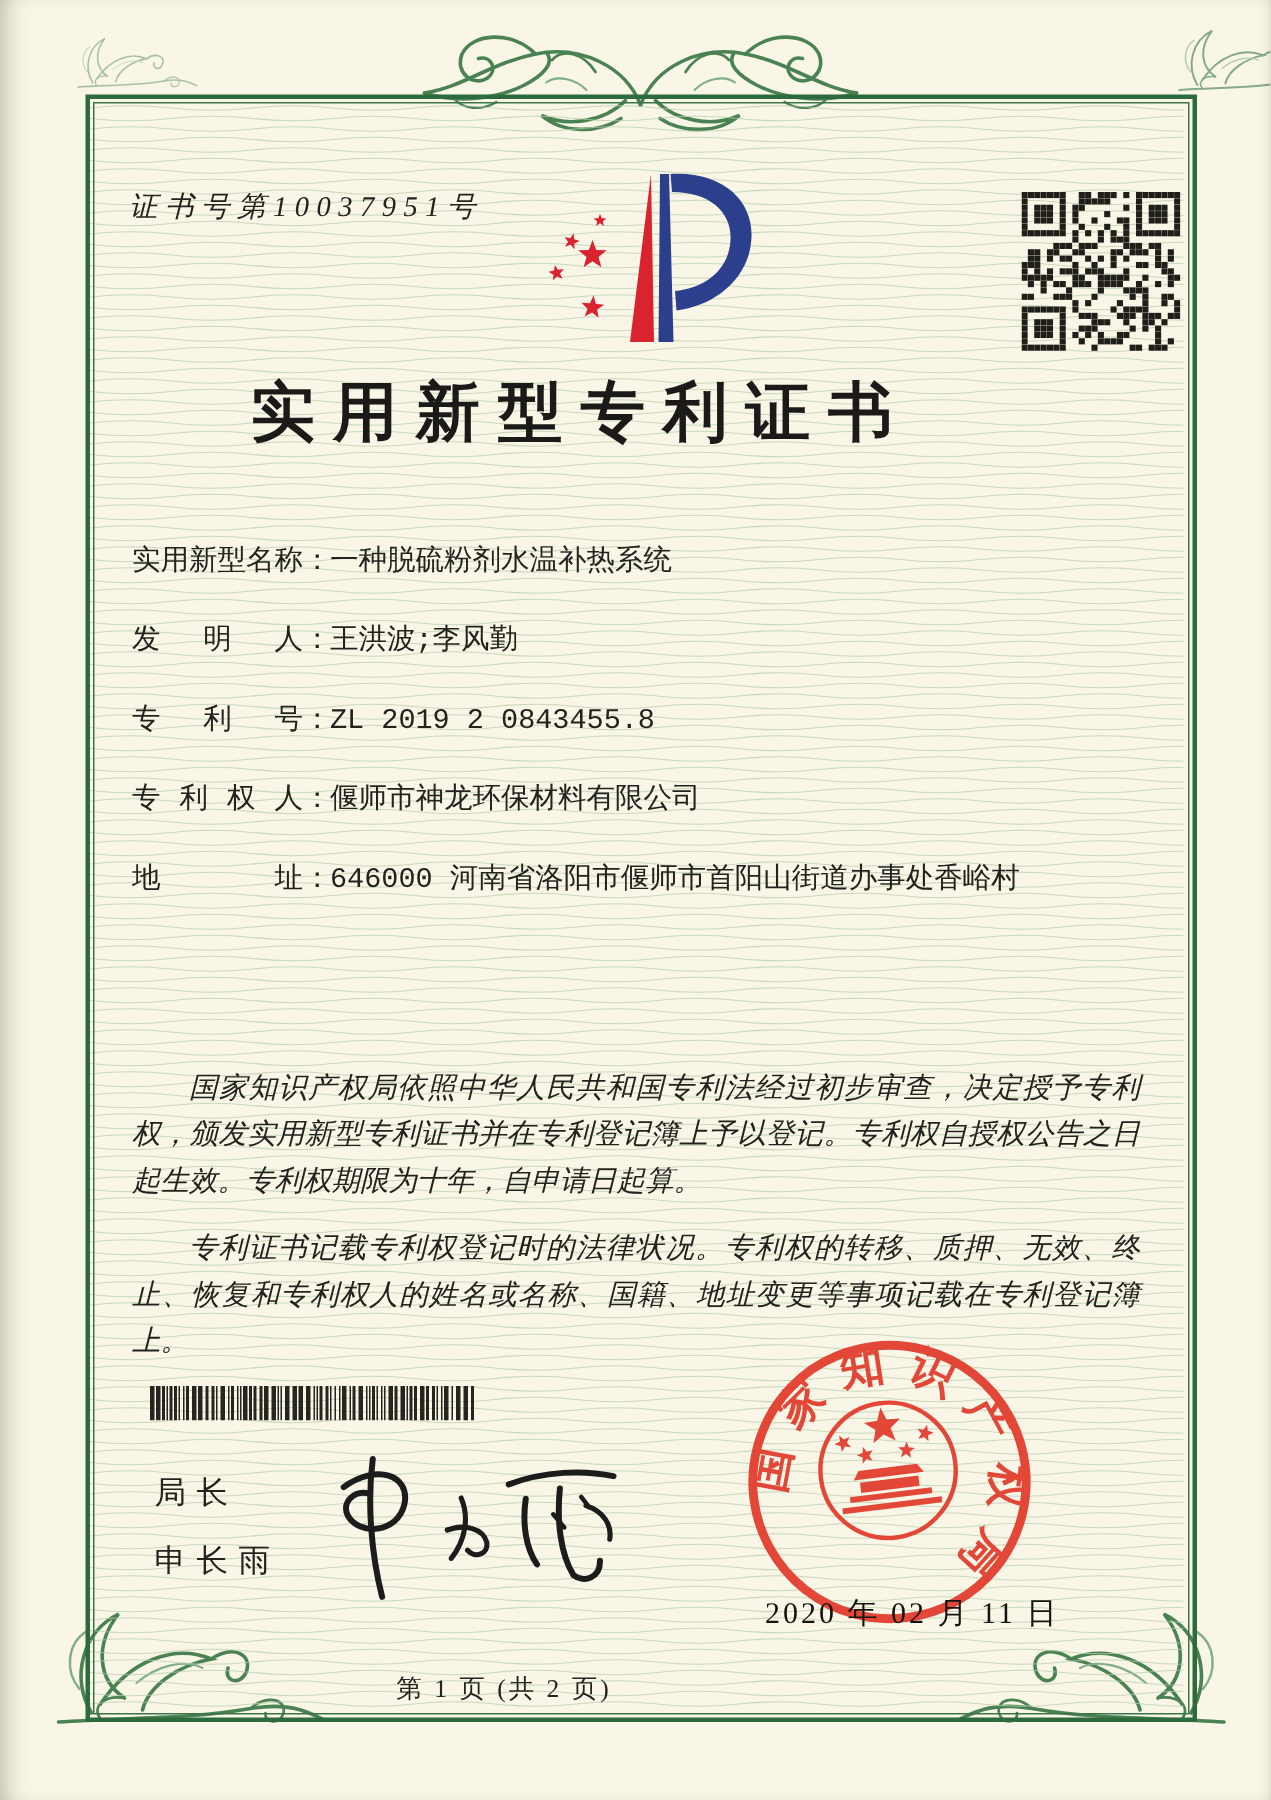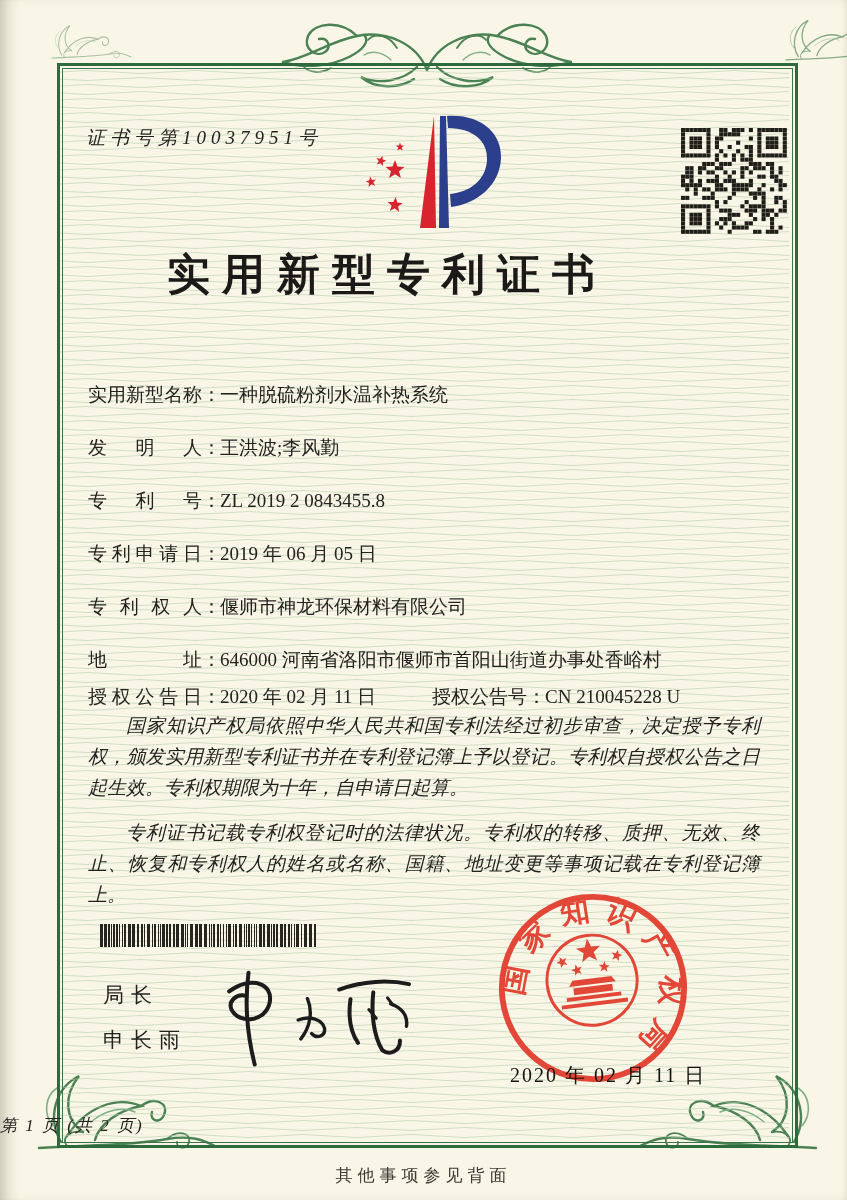--- a/index.html
+++ b/index.html
@@ -11,35 +11,35 @@
     box-shadow:inset 14px 0 18px -12px rgba(90,90,70,.45), inset -6px 0 10px -8px rgba(90,90,70,.3);
   }
   .abs{position:absolute;}
   
   .frame{position:absolute;left:57px;top:63px;width:735px;height:1079px;border:3px solid #2e6b3c;}
   .frame::after{content:"";position:absolute;inset:2px;border:1px solid #3b7448;pointer-events:none;}
   .guilloche{position:absolute;left:60px;top:66px;width:729px;height:1073px;}
   .cert-no{left:86px;top:125px;font-size:19px;letter-spacing:5px;font-style:italic;}
   .title{left:0;top:246px;width:762px;text-align:center;font-size:43px;font-weight:bold;
          letter-spacing:12px;text-indent:12px;color:#1b1a18;}
-  .fields{left:88px;top:382px;width:680px;}
+  .fields{left:88px;top:360px;width:680px;font-family:Liberation Mono, monospace;}
   .field-row{height:53px;font-size:19px;white-space:nowrap;}
   .field-label{display:inline-block;width:114px;text-align:justify;text-align-last:justify;vertical-align:top;}
   .colon{display:inline-block;width:18px;}
   .grant-row{left:88px;top:684px;width:700px;font-size:19px;white-space:nowrap;}
   .grant-right{position:absolute;left:344px;top:0;}
   .paras{left:88px;top:710px;width:672px;font-size:19px;line-height:31px;text-align:justify;font-style:italic;}
   .paras p{margin:0 0 14px 0;text-indent:2em;}
   .barcode{left:100px;top:924px;width:222px;height:23px;}
   .director-title{left:103px;top:981px;font-size:21px;letter-spacing:7px;}
   .director-name{left:103px;top:1026px;font-size:21px;letter-spacing:7px;}
   .signature{left:212px;top:958px;transform:rotate(-2deg);}
   .seal{left:495px;top:890px;opacity:.93;transform:rotate(-7deg);}
   .seal-date{left:510px;top:1062px;font-size:20px;letter-spacing:2px;color:#14130f;z-index:5;}
-  .page-note{left:0;top:1114px;width:672px;font-size:17px;letter-spacing:2px;font-style:italic;}
+  .page-note{left:0;top:1114px;width:672px;text-align:center;font-size:17px;letter-spacing:2px;}
   .back-note{left:0;top:1164px;width:847px;text-align:center;font-size:17px;letter-spacing:5px;color:#3a3831;}
   .logo{left:350px;top:110px;}
   .qr{left:681px;top:128px;}
 </style>
 </head>
 <body>
 
 <div class="page">
 
   <svg class="abs" width="847" height="1200" style="left:0;top:0;pointer-events:none">
@@ -540,31 +540,24 @@
       <rect x="101.76" y="76.32" width="4.07" height="4.07" fill="#1f1e19"></rect>
       <rect x="101.76" y="80.56" width="4.07" height="4.07" fill="#1f1e19"></rect>
     </svg>
 
   <div class="abs title">实用新型专利证书</div>
 
   <div class="abs fields">
     <div class="field-row"><span class="field-label">实用新型名称</span><span class="colon">：</span><span>一种脱硫粉剂水温补热系统</span></div>
     <div class="field-row"><span class="field-label">发明人</span><span class="colon">：</span><span>王洪波;李风勤</span></div>
     <div class="field-row"><span class="field-label">专利号</span><span class="colon">：</span><span>ZL 2019 2 0843455.8</span></div>
-    <div class="field-row"><span class="field-label">专利申请日</span><span class="colon">：</span><span>2019 年 06 月 05 日</span></div>
     <div class="field-row"><span class="field-label">专利权人</span><span class="colon">：</span><span>偃师市神龙环保材料有限公司</span></div>
     <div class="field-row"><span class="field-label">地址</span><span class="colon">：</span><span>646000 河南省洛阳市偃师市首阳山街道办事处香峪村</span></div>
   </div>
 
-  <div class="abs grant-row">
-    <span class="field-label">授权公告日</span><span class="colon">：</span><span>2020 年 02 月 11 日</span>
-    <span class="grant-right">
-      <span>授权公告号</span><span class="colon">：</span><span>CN 210045228 U</span>
-    </span>
-  </div>
 
   <div class="abs paras">
     <p>国家知识产权局依照中华人民共和国专利法经过初步审查，决定授予专利权，颁发实用新型专利证书并在专利登记簿上予以登记。专利权自授权公告之日起生效。专利权期限为十年，自申请日起算。</p>
     <p>专利证书记载专利权登记时的法律状况。专利权的转移、质押、无效、终止、恢复和专利权人的姓名或名称、国籍、地址变更等事项记载在专利登记簿上。</p>
   </div>
 
   <svg class="abs barcode" id="barcode-svg" width="222" height="23">
       <rect x="0" y="0" width="3" height="23" fill="#26251f"></rect>
       <rect x="4" y="0" width="3" height="23" fill="#26251f"></rect>
       <rect x="8" y="0" width="2" height="23" fill="#26251f"></rect>
@@ -666,15 +659,14 @@
       <rect x="80" y="98" width="40" height="7"></rect>
       <polygon points="72,107 128,107 128,111 72,111"></polygon>
       <polygon points="66,114 134,114 134,118 66,118"></polygon>
     </g>
   </svg>
 
   <div class="abs seal-date">2020 年 02 月 11 日</div>
 
   <div class="abs page-note">第 1 页 (共 2 页)</div>
 
-  <div class="abs back-note">其他事项参见背面</div>
 
 </div>
 
 </body></html>

